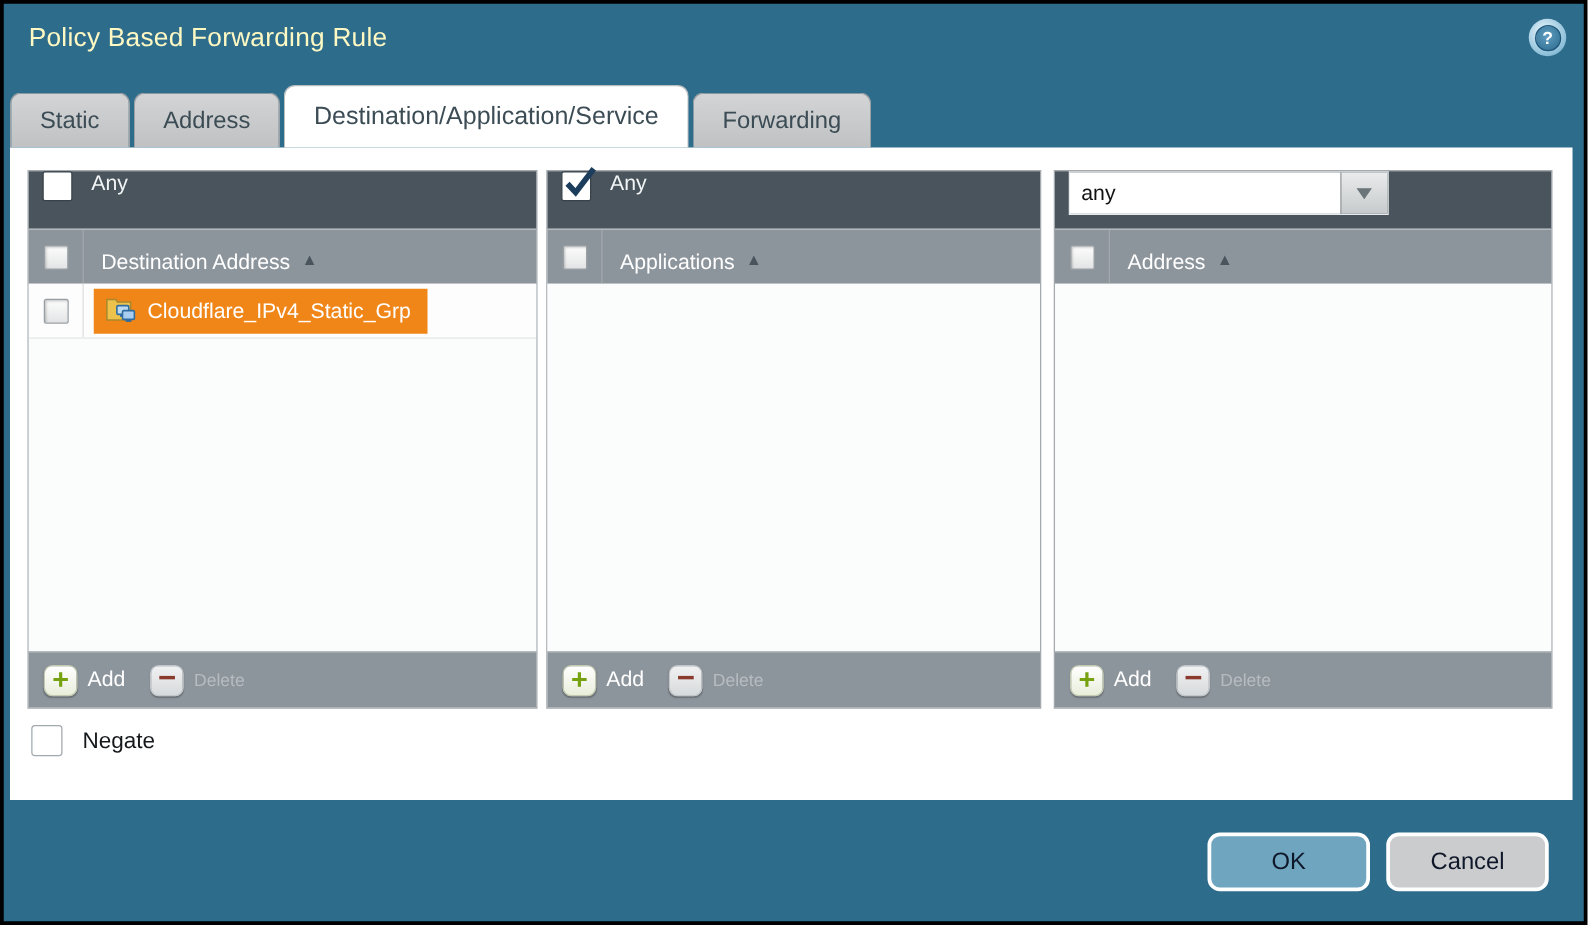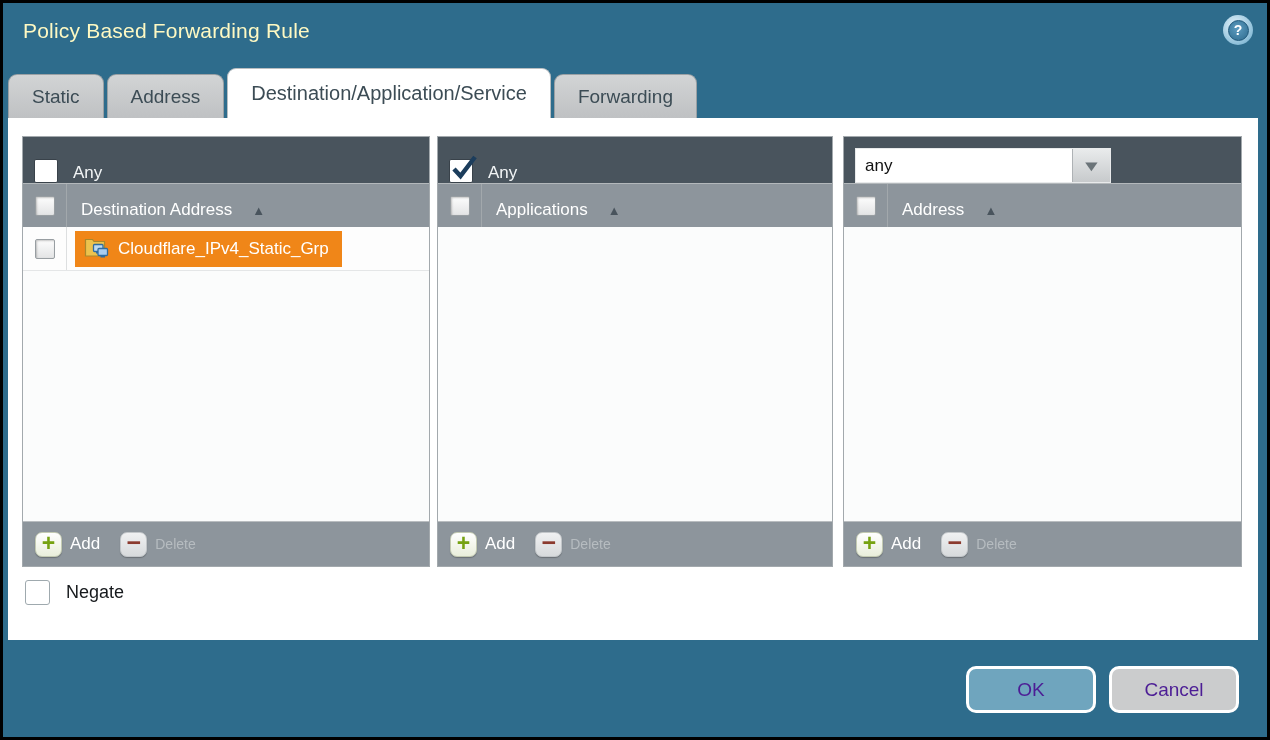--- a/index.html
+++ b/index.html
@@ -24,26 +24,26 @@
   .tab.active { height:50px; background:#fff; border-color:#b9bec1; font-size:20px; position:relative; z-index:3; }
 
   
   .panel { position:absolute; left:5px; right:9px; top:115px; height:522px; background:#fff; z-index:2; }
 
   .col { position:absolute; top:18px; height:431px; border:1px solid #a3a9ad; display:flex; flex-direction:column; background:#fbfcfc; }
   .col-dest { left:14px;  width:408px; }
   .col-app  { left:429px; width:396px; }
   .col-svc  { left:835px; width:399px; }
 
-  .col-topbar { height:46px; background:#49545d; display:flex; align-items:flex-end; padding:0 11px; gap:15px; flex:0 0 auto; }
+  .col-topbar { height:46px; background:#49545d; display:flex; align-items:flex-start; padding:0 11px; gap:15px; flex:0 0 auto; }
   .col-topbar .any-label { color:#f2f5f6; font-size:17px; }
 
   .col-subheader { height:44px; background:#8d959c; border-top:1px solid #b3b8bb; display:flex; align-items:center; flex:0 0 auto; }
   .subheader-cbcell { width:44px; display:flex; justify-content:center; align-items:center; align-self:stretch; border-right:1px solid #a2a8ac; }
-  .col-subheader .hdr-label { color:#fff; font-size:17px; margin-left:14px; display:flex; align-items:center; gap:20px; cursor:pointer;margin-top:9px; }
+  .col-subheader .hdr-label { color:#fff; font-size:17px; margin-left:14px; display:flex; gap:9px; cursor:pointer;margin-top:9px; }
   .sort-asc { color:#49545d; font-size:13px; }
 
   .col-body { flex:1 1 auto; background:#fbfcfc; overflow:hidden; }
 
   .row { height:44px; display:flex; align-items:center; border-bottom:1px solid #e4e6e7; background:#fdfdfd; }
   .row-cbcell { width:44px; display:flex; justify-content:center; align-items:center; align-self:stretch; border-right:1px solid #dddfe0; }
   .row-chip { margin-left:8px; height:36px; background:#f08618; color:#fff; font-size:17px;
     display:inline-flex; align-items:center; gap:9px; padding:0 13px 0 9px; cursor:pointer; }
 
   .col-footer { height:45px; background:#8d959c; border-top:1px solid #b9bdc0; display:flex; align-items:center; gap:20px; padding:0 12px; flex:0 0 auto; }
@@ -67,21 +67,21 @@
   .combo-btn { width:38px; background:linear-gradient(#e9ebec,#c7cacc); border-left:1px solid #aeb2b5; display:flex; align-items:center; justify-content:center; }
   .combo-btn .arrow { color:#6b7479; font-size:15px; line-height:1; transform:scaleX(1.4); }
 
   
   .negate { position:absolute; left:17px; top:462px; display:flex; align-items:center; gap:16px; }
   .negate .cb-negate { width:25px; height:25px; background:#fff; border:1px solid #9fa9ae; border-radius:3px; cursor:pointer; }
   .negate .negate-label { font-size:18px; color:#16191c; }
 
   
   .dialog-buttons { position:absolute; right:28px; top:663px; display:flex; gap:13px; }
-  .btn { width:130px; height:47px; border:3px solid #fff; border-radius:10px; font-size:19px; color:#4c1d95;
+  .btn { width:130px; height:47px; border:3px solid #fff; border-radius:10px; font-size:19px; color:#0f172a;
     display:flex; align-items:center; justify-content:center; cursor:pointer; font-family:"Liberation Sans", sans-serif; }
   .btn-ok { background:#6fa5be; }
   .btn-cancel { background:#cbcccd; }
 </style>
 </head>
 <body>
 
 <div class="window">
 
   <div class="title">Policy Based Forwarding Rule</div>

